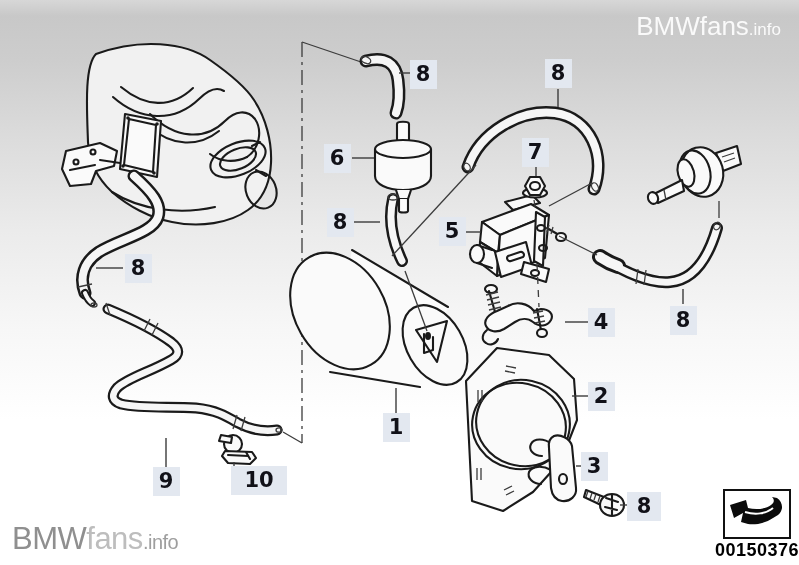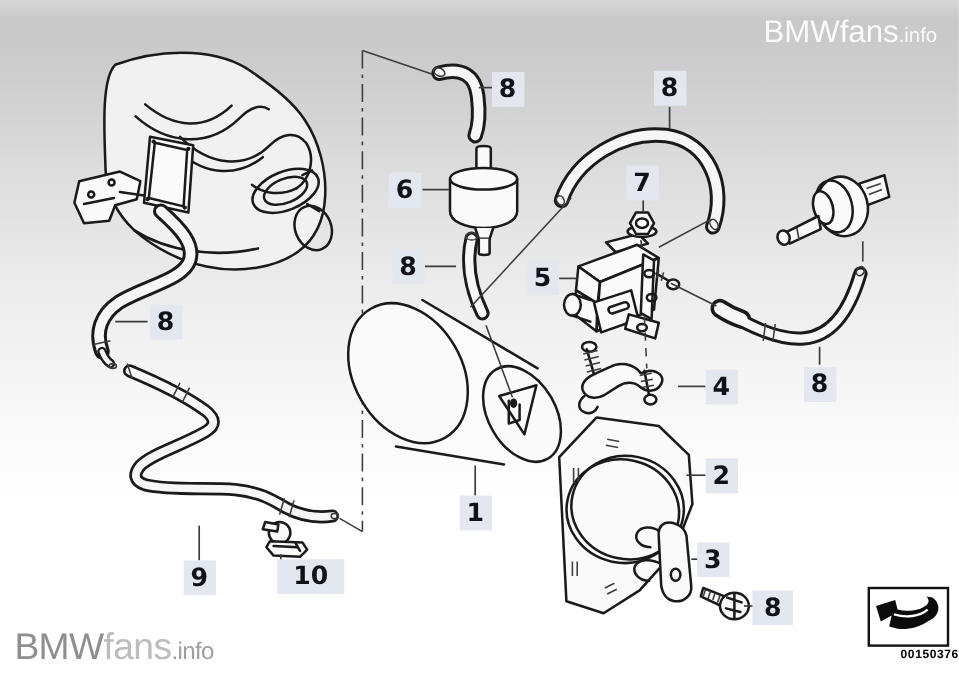--- a/index.html
+++ b/index.html
@@ -19,21 +19,21 @@
     font-family:"DejaVu Sans",sans-serif;font-weight:bold;font-size:21px;}
   .wm-top{position:absolute;top:11px;right:18px;color:#fafafa;font-size:26px;letter-spacing:0;}
   .wm-top .suffix{font-size:17px;}
   .wm-bottom{position:absolute;left:12px;top:521px;font-size:31px;letter-spacing:-0.5px;}
   .wm-bottom .b1{color:#8f8f8f;}
   .wm-bottom .b2{color:#bdbdbd;margin-top:44px;}
   .wm-bottom .suffix{color:#9e9e9e;font-size:20px;}
   .stamp{position:absolute;left:715px;top:487px;width:84px;}
   .stamp-box{position:absolute;left:8px;top:2px;width:68px;height:50px;background:#ffffff;border:2.5px solid #111;box-sizing:border-box;}
   .stamp-num{position:absolute;left:0;top:53px;width:84px;text-align:right;
-    font-family:"Liberation Sans",sans-serif;font-weight:bold;font-size:10px;color:#000;letter-spacing:0.5px;}
+    font-family:"Liberation Sans",sans-serif;font-weight:bold;font-size:18px;color:#000;letter-spacing:0.5px;}
 </style>
 </head>
 <body>
 
 <div class="stage">
 
   <svg class="art" width="799" height="565" viewBox="0 0 799 565">
 
     <g>
       <path class="lnf" d="M96,54 C140,38 185,42 210,60 C230,74 245,86 254,100 C266,118 272,142 271,163 C270,185 262,200 248,210 C230,223 200,228 172,222 C150,218 128,206 112,192 C97,178 89,160 88,142 C87,112 84,66 96,54 Z"></path>

